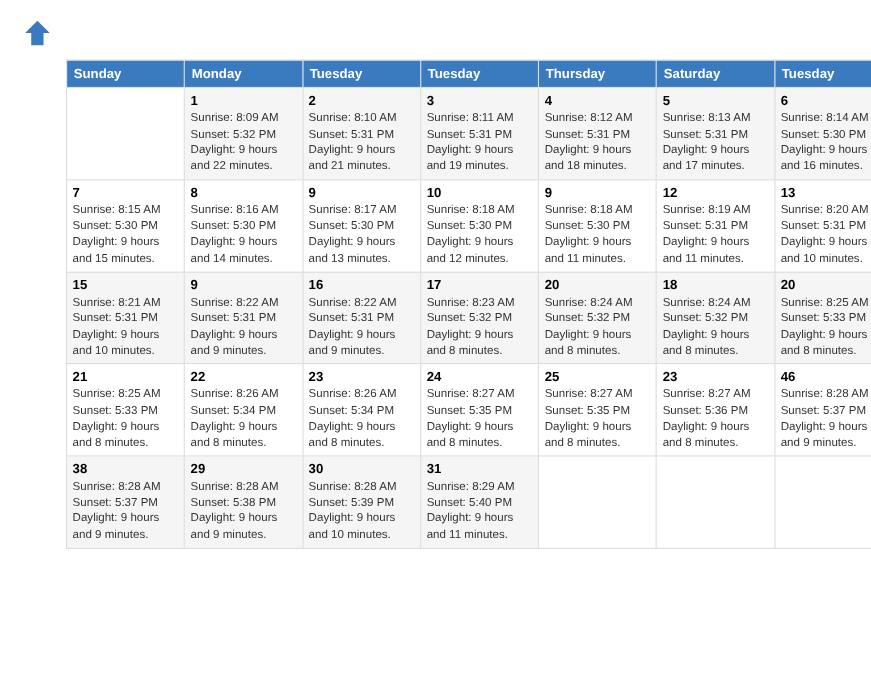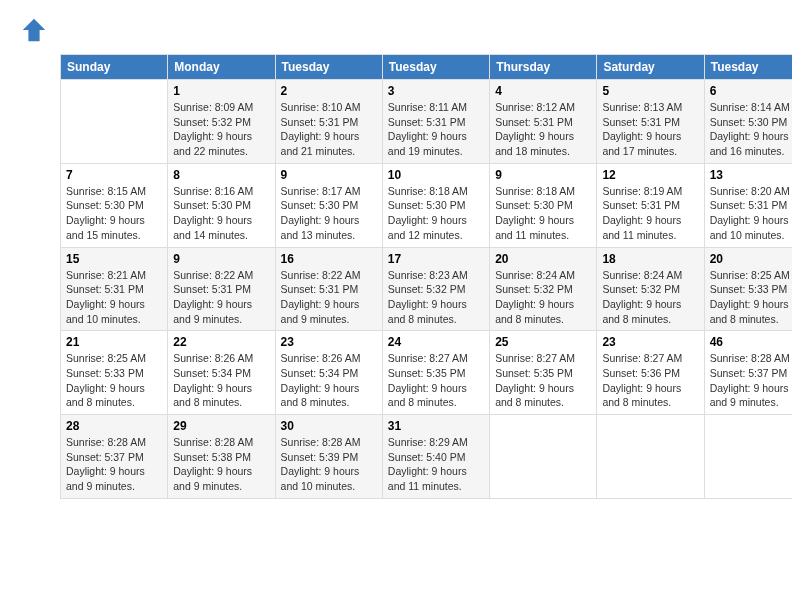--- a/index.html
+++ b/index.html
@@ -240,21 +240,21 @@
             <span class="day-num">23</span>
             <div class="day-info">Sunrise: 8:27 AM<br>Sunset: 5:36 PM<br>Daylight: 9 hours<br>and 8 minutes.</div>
           </td>
           <td>
             <span class="day-num">46</span>
             <div class="day-info">Sunrise: 8:28 AM<br>Sunset: 5:37 PM<br>Daylight: 9 hours<br>and 9 minutes.</div>
           </td>
         </tr>
         <tr>
           <td>
-            <span class="day-num">28</span>
+            <span class="day-num">38</span>
             <div class="day-info">Sunrise: 8:28 AM<br>Sunset: 5:37 PM<br>Daylight: 9 hours<br>and 9 minutes.</div>
           </td>
           <td>
             <span class="day-num">29</span>
             <div class="day-info">Sunrise: 8:28 AM<br>Sunset: 5:38 PM<br>Daylight: 9 hours<br>and 9 minutes.</div>
           </td>
           <td>
             <span class="day-num">30</span>
             <div class="day-info">Sunrise: 8:28 AM<br>Sunset: 5:39 PM<br>Daylight: 9 hours<br>and 10 minutes.</div>
           </td>

